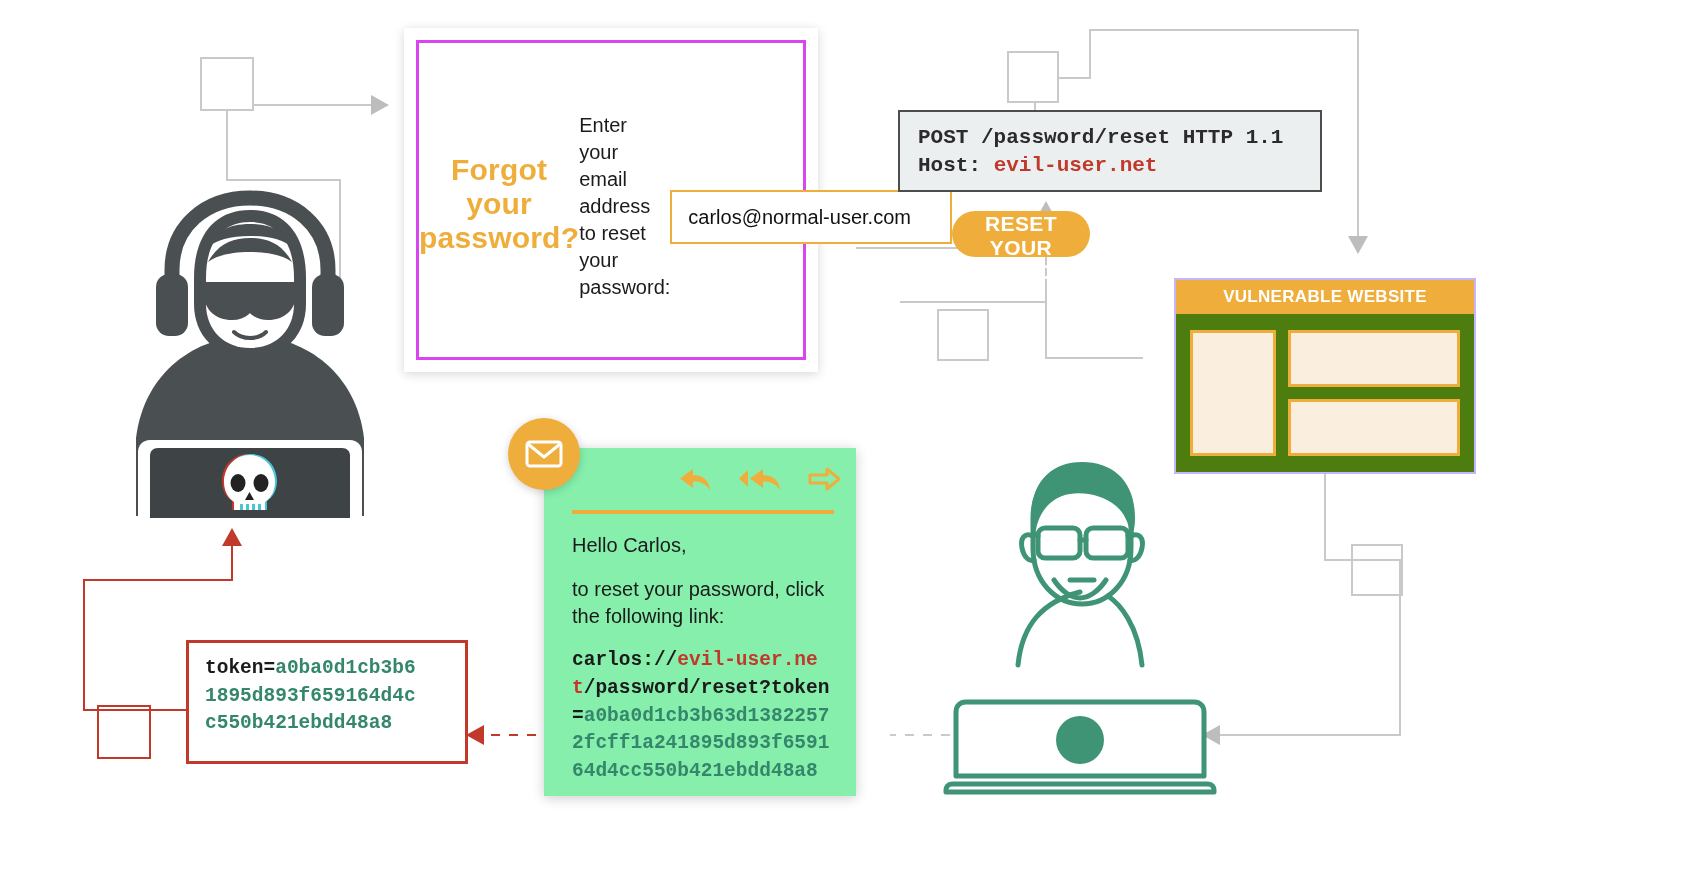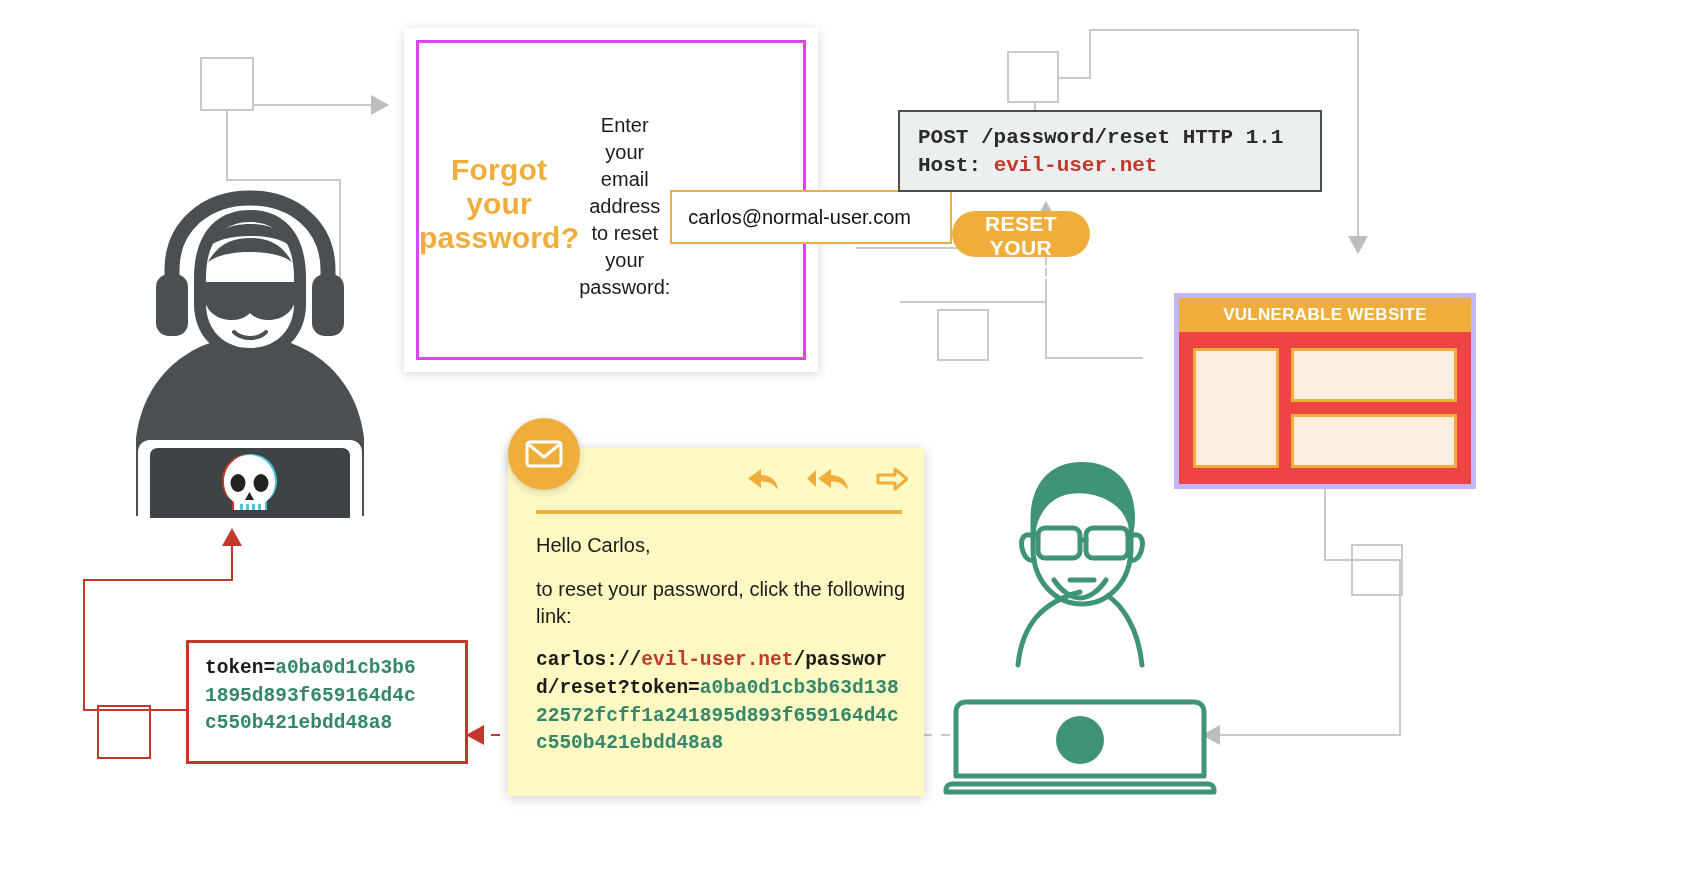--- a/index.html
+++ b/index.html
@@ -25,21 +25,21 @@
     position:absolute;left:12px;top:12px;right:12px;bottom:12px;
     border:3px solid #d946ef;background:#fff;
     display:flex;flex-direction:row;align-items:center;
     padding-top:34px;box-sizing:border-box;
   }
   #reset-title{
     color:#EFAE3C;font-size:30px;font-weight:bold;letter-spacing:.2px;
     margin:0 0 26px 0;text-align:center;
   }
   #reset-sub{
-    color:#1b1b1b;font-size:20px;line-height:1.35;text-align:center;
+    color:#1b1b1b;font-size:20px;line-height:1.35;text-align:left;
     width:340px;margin:0 0 22px 0;
   }
   #email-field{
     width:282px;height:54px;border:2px solid #EFAE3C;background:#fff;
     font-size:20px;color:#111;padding:0 16px;box-sizing:border-box;
     font-family:"Liberation Sans", sans-serif;outline:none;
   }
   #reset-button{
     margin-top:34px;width:334px;height:46px;border:none;border-radius:24px;
     background:#EFAE3C;color:#fff;font-size:21px;font-weight:bold;
@@ -51,35 +51,35 @@
     left:898px;top:110px;width:424px;height:82px;
     background:#eceff0;border:2px solid #4d4d4d;box-sizing:border-box;
     padding:12px 0 0 18px;
   }
   .mono{font-family:"Liberation Mono", monospace;}
   #http-box .line{font-size:21px;font-weight:bold;color:#2b2b2b;line-height:1.32;white-space:pre;}
   .evil{color:#c0392b;}
 
   
   #vuln-site{
-    left:1174px;top:293px;width:302px;height:196px;
-    border:5px solid #c4b5fd;background:#ef4444;box-sizing:border-box;
+    left:1174px;top:278px;width:302px;height:196px;
+    border:2px solid #c4b5fd;background:#4d7c0f;box-sizing:border-box;
   }
   #vuln-header{
     height:34px;background:#EFAE3C;color:#fff;font-size:17px;font-weight:bold;
     display:flex;align-items:center;justify-content:center;letter-spacing:.3px;
   }
   #vuln-body{position:absolute;left:14px;top:50px;right:14px;bottom:16px;display:flex;gap:12px;}
   .vcol-left{width:86px;border:3px solid #EFAE3C;background:#FAEFDF;box-sizing:border-box;}
   .vcol-right{flex:1;display:flex;flex-direction:column;gap:12px;}
   .vblock{flex:1;border:3px solid #EFAE3C;background:#FAEFDF;box-sizing:border-box;}
 
   
   #email-card{
-    left:508px;top:448px;width:416px;height:348px;background:#fef9c3;
+    left:544px;top:448px;width:312px;height:348px;background:#86efac;
     box-shadow:0 2px 12px rgba(0,0,0,.20);
   }
   #email-badge{
     left:508px;top:418px;width:72px;height:72px;border-radius:50%;
     background:#EFAE3C;display:flex;align-items:center;justify-content:center;
     box-shadow:0 2px 8px rgba(0,0,0,.18);z-index:5;
   }
   #email-toolbar{
     position:absolute;right:16px;top:18px;display:flex;gap:26px;align-items:center;
   }

